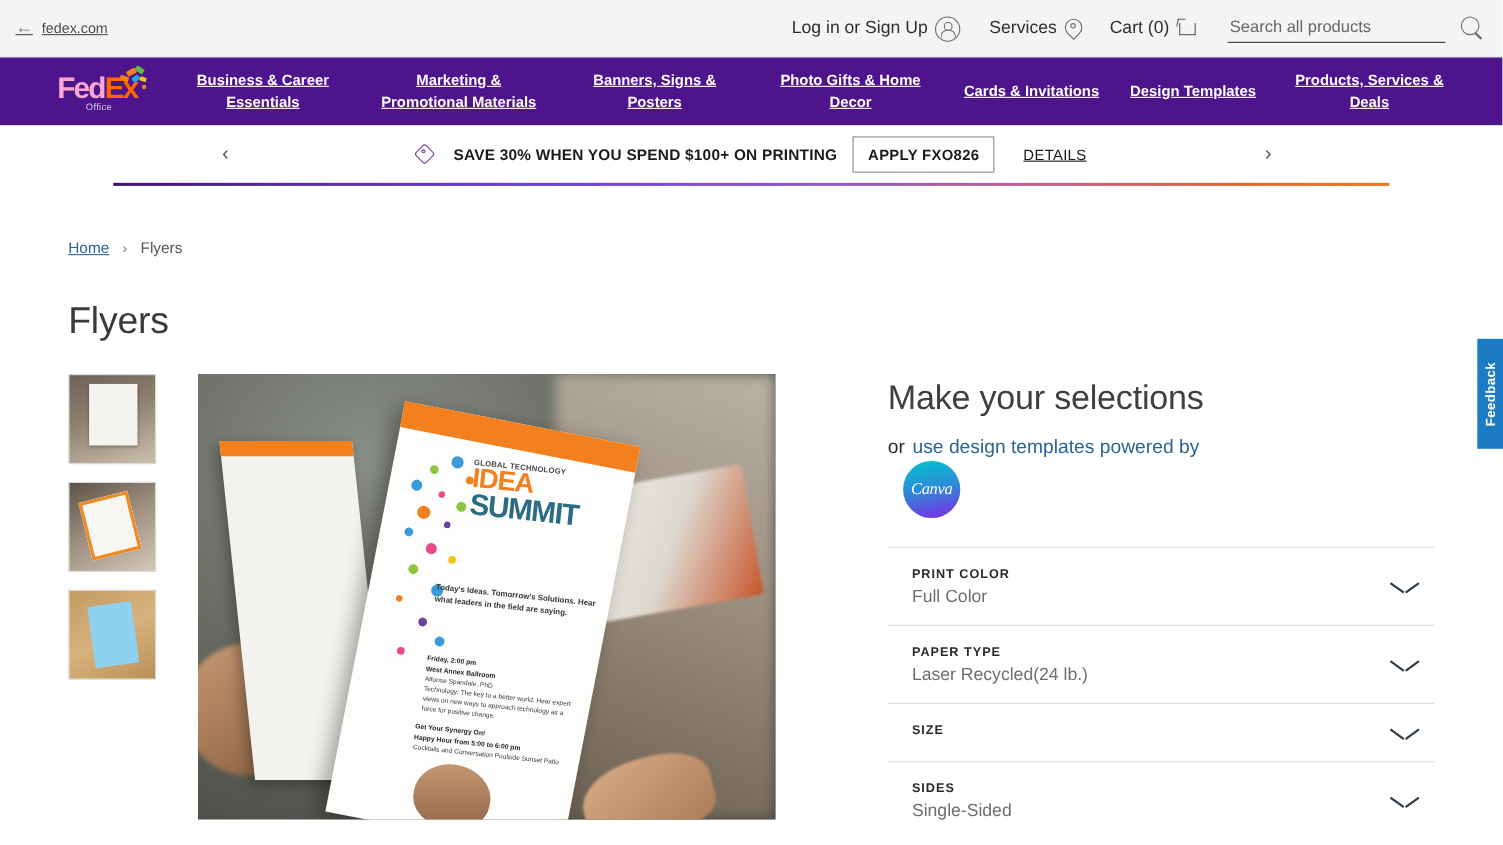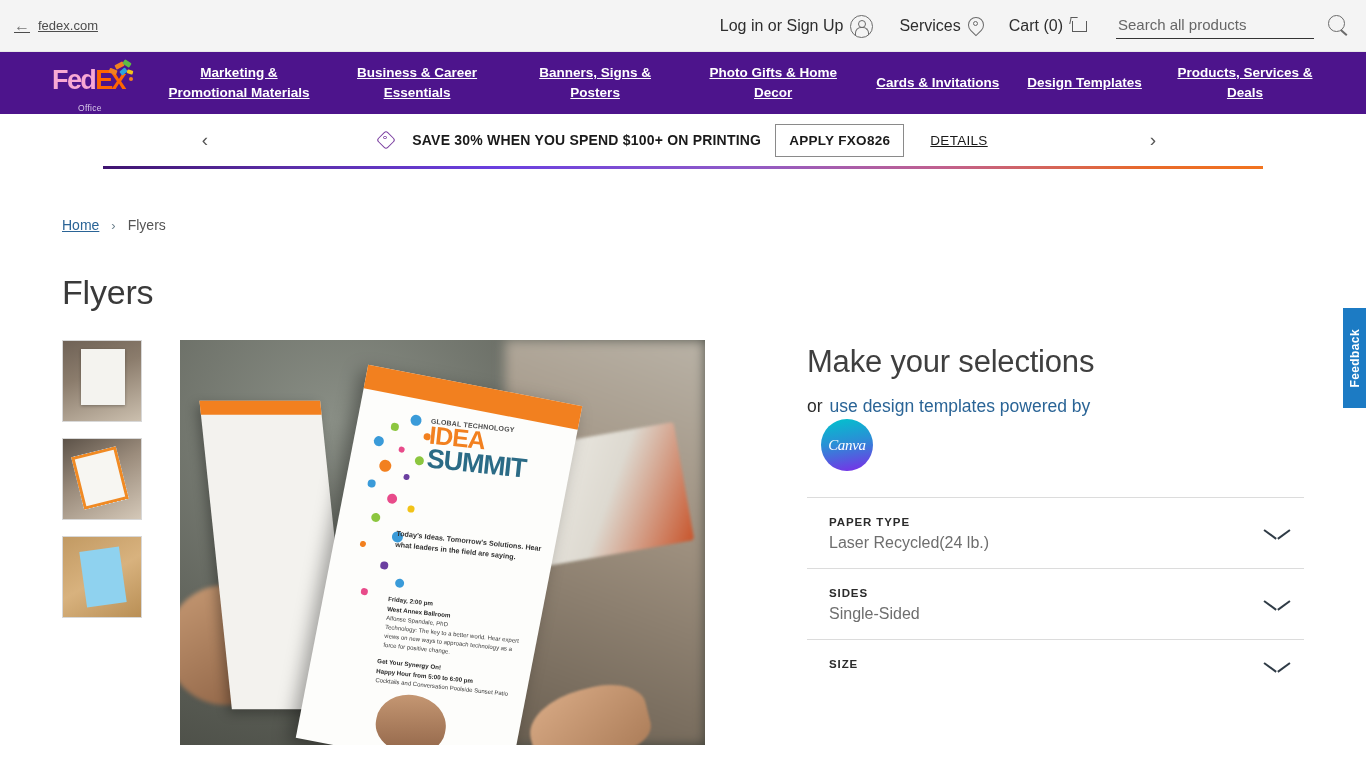--- a/index.html
+++ b/index.html
@@ -118,21 +118,21 @@
     font-family: "Liberation Sans", sans-serif;
     font-weight: bold;
     font-size: 27px;
     letter-spacing: -1.6px;
     line-height: 1;
     position: absolute; left: 0; top: 6px;
   }
   .fedex-word .fed { color: #f9a8d4; }
   .fedex-word .ex { color: #ff6600; }
   .logo-office {
-    position: absolute; left: 26px; top: 42px;
+    position: absolute; left: 26px; top: 31px;
     color: #d9c9ea; font-size: 8.5px; letter-spacing: .3px;
   }
   .confetti { position: absolute; left: 55px; top: 0px; width: 30px; height: 26px; }
   .confetti i { position: absolute; display: block; border-radius: 1px; }
   .nav-links {
     display: flex; align-items: center; flex: 1;
     justify-content: space-between;
     padding-right: 46px;
   }
   .nav-link {
@@ -427,22 +427,22 @@
       <i style="left:16px;top:0px;width:8px;height:5px;background:#5fbb46;transform:rotate(34deg);"></i>
       <i style="left:2px;top:8px;width:8px;height:5px;background:#f2801f;transform:rotate(20deg);"></i>
       <i style="left:13px;top:8px;width:7px;height:5px;background:#2aa3dd;transform:rotate(-40deg);"></i>
       <i style="left:20px;top:9px;width:6px;height:4px;background:#f2c318;transform:rotate(18deg);"></i>
       <i style="left:22px;top:16px;width:4px;height:4px;border-radius:50%;background:#f2801f;"></i>
     </span>
     <span class="logo-office">Office</span>
   </a>
 
   <div class="nav-links">
+    <a class="nav-link" href="#">Business &amp; Career Essentials</a>
     <a class="nav-link" href="#">Marketing &amp; Promotional Materials</a>
-    <a class="nav-link" href="#">Business &amp; Career Essentials</a>
     <a class="nav-link" href="#">Banners, Signs &amp; Posters</a>
     <a class="nav-link" href="#">Photo Gifts &amp; Home Decor</a>
     <a class="nav-link" href="#">Cards &amp; Invitations</a>
     <a class="nav-link" href="#">Design Templates</a>
     <a class="nav-link" href="#">Products, Services &amp; Deals</a>
   </div>
 </nav>
 
 <div class="promo-bar">
   <div class="carousel-arrow arrow-prev">‹</div>
@@ -545,41 +545,48 @@
       <div class="sel-sub">
         <span class="or">or</span>
         <a href="#">use design templates powered by</a>
         <span class="canva-badge">
           <span>Canva</span>
         </span>
       </div>
 
       <div class="opt-list">
 
+        <div class="opt-row">
+          <div>
+            <div class="opt-label">PRINT COLOR</div>
+            <div class="opt-value">Full Color</div>
+          </div>
+          <span class="chevron"></span>
+        </div>
 
         <div class="opt-row">
           <div>
             <div class="opt-label">PAPER TYPE</div>
             <div class="opt-value">Laser Recycled(24 lb.)</div>
           </div>
           <span class="chevron"></span>
         </div>
 
         <div class="opt-row">
           <div>
+            <div class="opt-label">SIZE</div>
+            <div class="opt-value"></div>
+          </div>
+          <span class="chevron"></span>
+        </div>
+
+        <div class="opt-row">
+          <div>
             <div class="opt-label">SIDES</div>
             <div class="opt-value">Single-Sided</div>
-          </div>
-          <span class="chevron"></span>
-        </div>
-
-        <div class="opt-row">
-          <div>
-            <div class="opt-label">SIZE</div>
-            <div class="opt-value"></div>
           </div>
           <span class="chevron"></span>
         </div>
 
       </div>
     </div>
 
   </div>
 </div>
 

